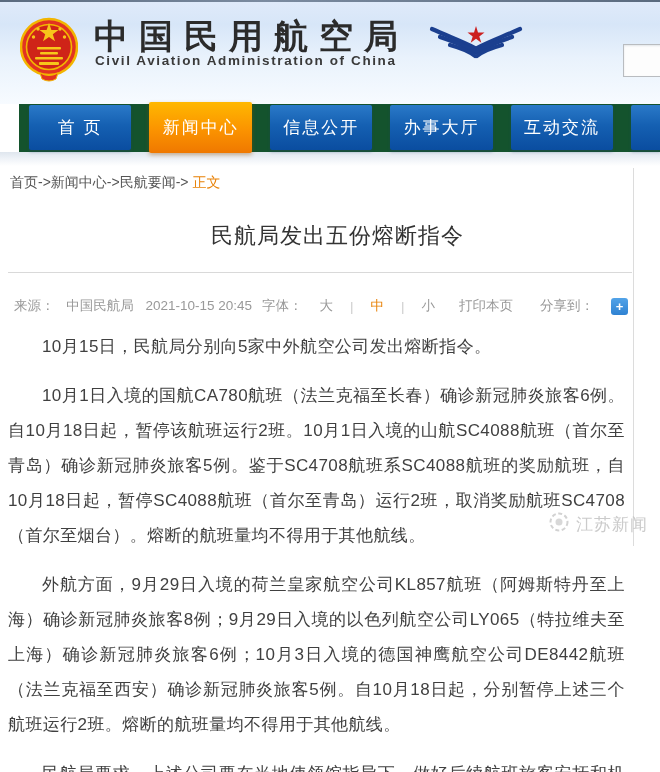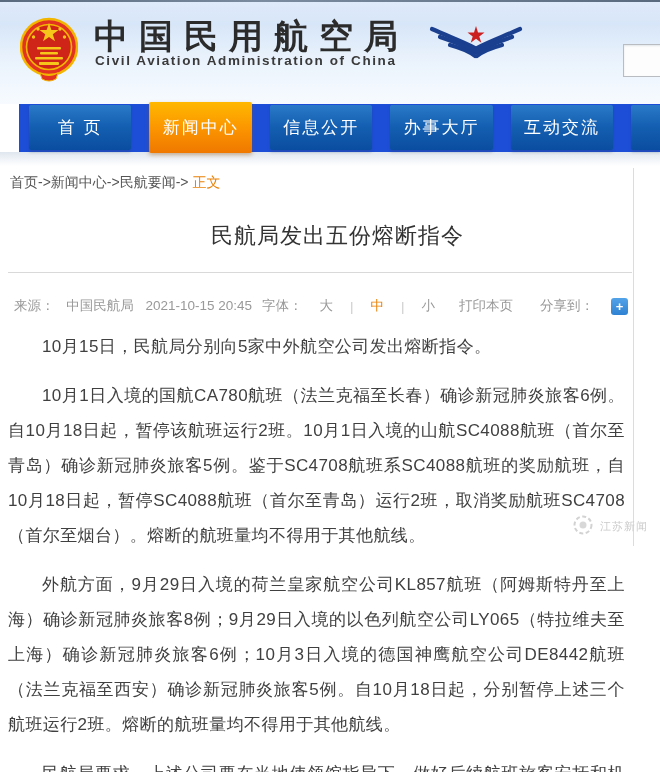--- a/index.html
+++ b/index.html
@@ -14,21 +14,21 @@
   .emblem { position:absolute; left:20px; top:7px; }
   .brand-cn { position:absolute; left:94px; top:12px; font-size:34px; font-weight:bold;
     color:#2b2b2b; letter-spacing:11px; white-space:nowrap; }
   .brand-en { position:absolute; left:95px; top:51px; font-size:13.5px; font-weight:600;
     color:#3a3a3a; letter-spacing:1.6px; white-space:nowrap; }
   .wings { position:absolute; left:428px; top:20px; }
   .search-box { position:absolute; left:623px; top:42px; width:50px; height:33px;
     background:#fdfdfd; border:1px solid #b9bcc0; box-shadow:inset 0 1px 2px #e2e5e8; }
 
   
-  .navbar { position:relative; height:48px; background:#1d4ed8; display:flex;
+  .navbar { position:relative; height:48px; background:#14532d; display:flex;
     gap:18px; padding-left:10px; align-items:flex-start;margin-left:19px; }
   .nav-tab { width:107px; height:45px; margin-top:1px; display:flex; align-items:center;
     justify-content:center; color:#fff; font-size:17px; letter-spacing:2px; cursor:pointer;
     background:linear-gradient(180deg,#2a79c8 0%,#1560b2 45%,#0a4da0 100%);
     border-radius:2px; box-shadow:0 2px 3px rgba(40,70,110,.35); white-space:nowrap; }
   .nav-tab.active { margin-top:-2px; height:51px;
     background:linear-gradient(180deg,#ffb800 0%,#fb9300 55%,#ef7800 100%);
     box-shadow:0 2px 4px rgba(150,80,0,.4); }
   .nav-tab.partial { width:30px; border-radius:2px 0 0 2px; }
   .nav-underband { height:14px;
@@ -59,21 +59,21 @@
   .share-icon { width:17px; height:17px; border-radius:3px; cursor:pointer;
     background:linear-gradient(180deg,#52a3e8,#2f82d2); color:#fff; font-size:13px;
     font-weight:bold; display:flex; align-items:center; justify-content:center;
     line-height:1; }
   .article-body { padding:14px 8px 0 8px; }
   .article-body p { font-size:17px; line-height:35px; color:#404040; text-align:justify;
     text-indent:2em; margin-bottom:14px; letter-spacing:0.4px; }
 
   
   .watermark { position:absolute; right:12px; bottom:8px; display:flex; align-items:center;
-    gap:6px; color:#cbcbcb; font-size:11px; letter-spacing:1px; }
+    gap:6px; color:#cbcbcb; font-size:17px; letter-spacing:1px; }
 </style>
 </head>
 <body>
 
 <div class="page">
   <div class="topline"></div>
 
   <div class="header">
     <span class="emblem">
       <svg width="58" height="80" viewBox="0 0 58 80">

